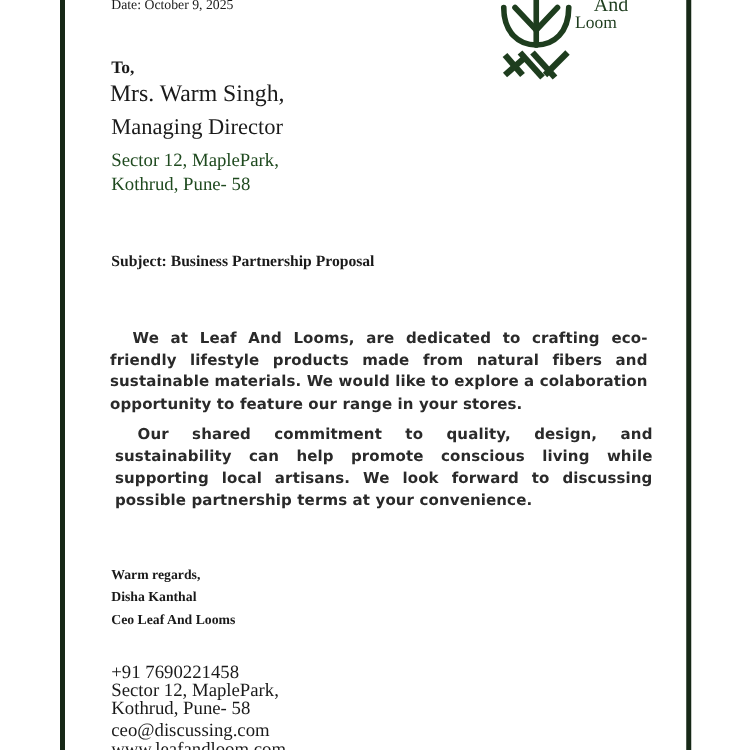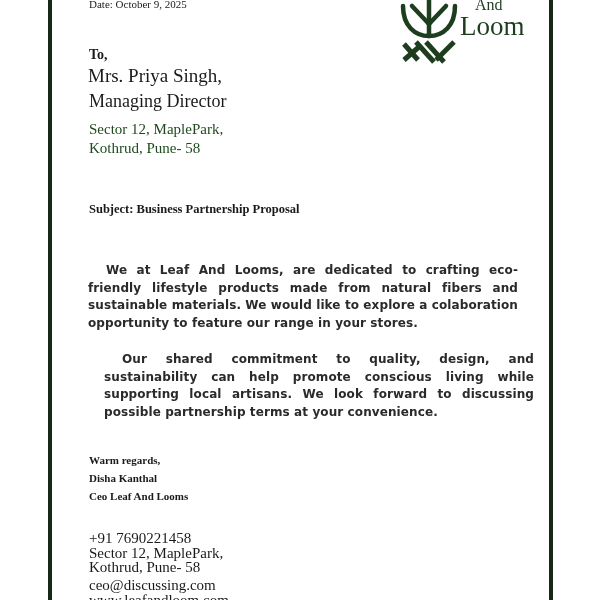--- a/index.html
+++ b/index.html
@@ -26,21 +26,21 @@
     .closing3 { top: 490px; }
     .contact { left: 89px; font-size: 15px; }
     .c1 { top: 530px; }
     .c2 { top: 545px; }
     .c3 { top: 559px; }
     .c4 { top: 577px; }
     .c5 { top: 592px; }
     .logo { position: absolute; left: 398px; top: -8px; width: 62px; height: 76px; }
     .logo-text { position: absolute; font-family: "Liberation Serif", serif; color: #1e3d1e; white-space: nowrap; }
     .logo-and { left: 475px; top: -4px; font-size: 16px; }
-    .logo-loom { left: 460px; top: 11px; font-size: 27px; }
+    .logo-loom { left: 460px; top: 11px; font-size: 14px; }
   </style>
 </head>
 <body>
 
 <div class="page">
   <div class="border-left"></div>
   <div class="border-right"></div>
 
   <svg class="logo" viewBox="0 0 62 76">
     <g fill="none" stroke="#1e3d1e" stroke-width="4.5" stroke-linecap="round">
@@ -55,29 +55,29 @@
       <line x1="18" y1="50" x2="36" y2="70"></line>
       <line x1="28" y1="50" x2="46" y2="70"></line>
       <line x1="38" y1="68" x2="56" y2="50"></line>
     </g>
   </svg>
   <div class="logo-text logo-and">And</div>
   <div class="logo-text logo-loom">Loom</div>
 
   <div class="abs serif date">Date: October 9, 2025</div>
   <div class="abs serif to">To,</div>
-  <div class="abs serif recipient-name">Mrs. Priya Singh,</div>
+  <div class="abs serif recipient-name">Mrs. Warm Singh,</div>
   <div class="abs serif recipient-title">Managing Director</div>
   <div class="abs serif addr addr1">Sector 12, MaplePark,</div>
   <div class="abs serif addr addr2">Kothrud, Pune- 58</div>
 
   <div class="abs serif subject">Subject: Business Partnership Proposal</div>
 
   <p class="body-text para1" style="margin:0">We at Leaf And Looms, are dedicated to crafting eco-friendly lifestyle products made from natural fibers and sustainable materials. We would like to explore a colaboration opportunity to feature our range in your stores.</p>
-  <p class="body-text para2" style="margin:16px">Our shared commitment to quality, design, and sustainability can help promote conscious living while supporting local artisans. We look forward to discussing possible partnership terms at your convenience.</p>
+  <p class="body-text para2" style="margin:4px">Our shared commitment to quality, design, and sustainability can help promote conscious living while supporting local artisans. We look forward to discussing possible partnership terms at your convenience.</p>
 
   <div class="abs serif closing closing1">Warm regards,</div>
   <div class="abs serif closing closing2">Disha Kanthal</div>
   <div class="abs serif closing closing3">Ceo Leaf And Looms</div>
 
   <div class="abs serif contact c1">+91 7690221458</div>
   <div class="abs serif contact c2">Sector 12, MaplePark,</div>
   <div class="abs serif contact c3">Kothrud, Pune- 58</div>
   <div class="abs serif contact c4">ceo@discussing.com</div>
   <div class="abs serif contact c5">www.leafandloom.com</div>

